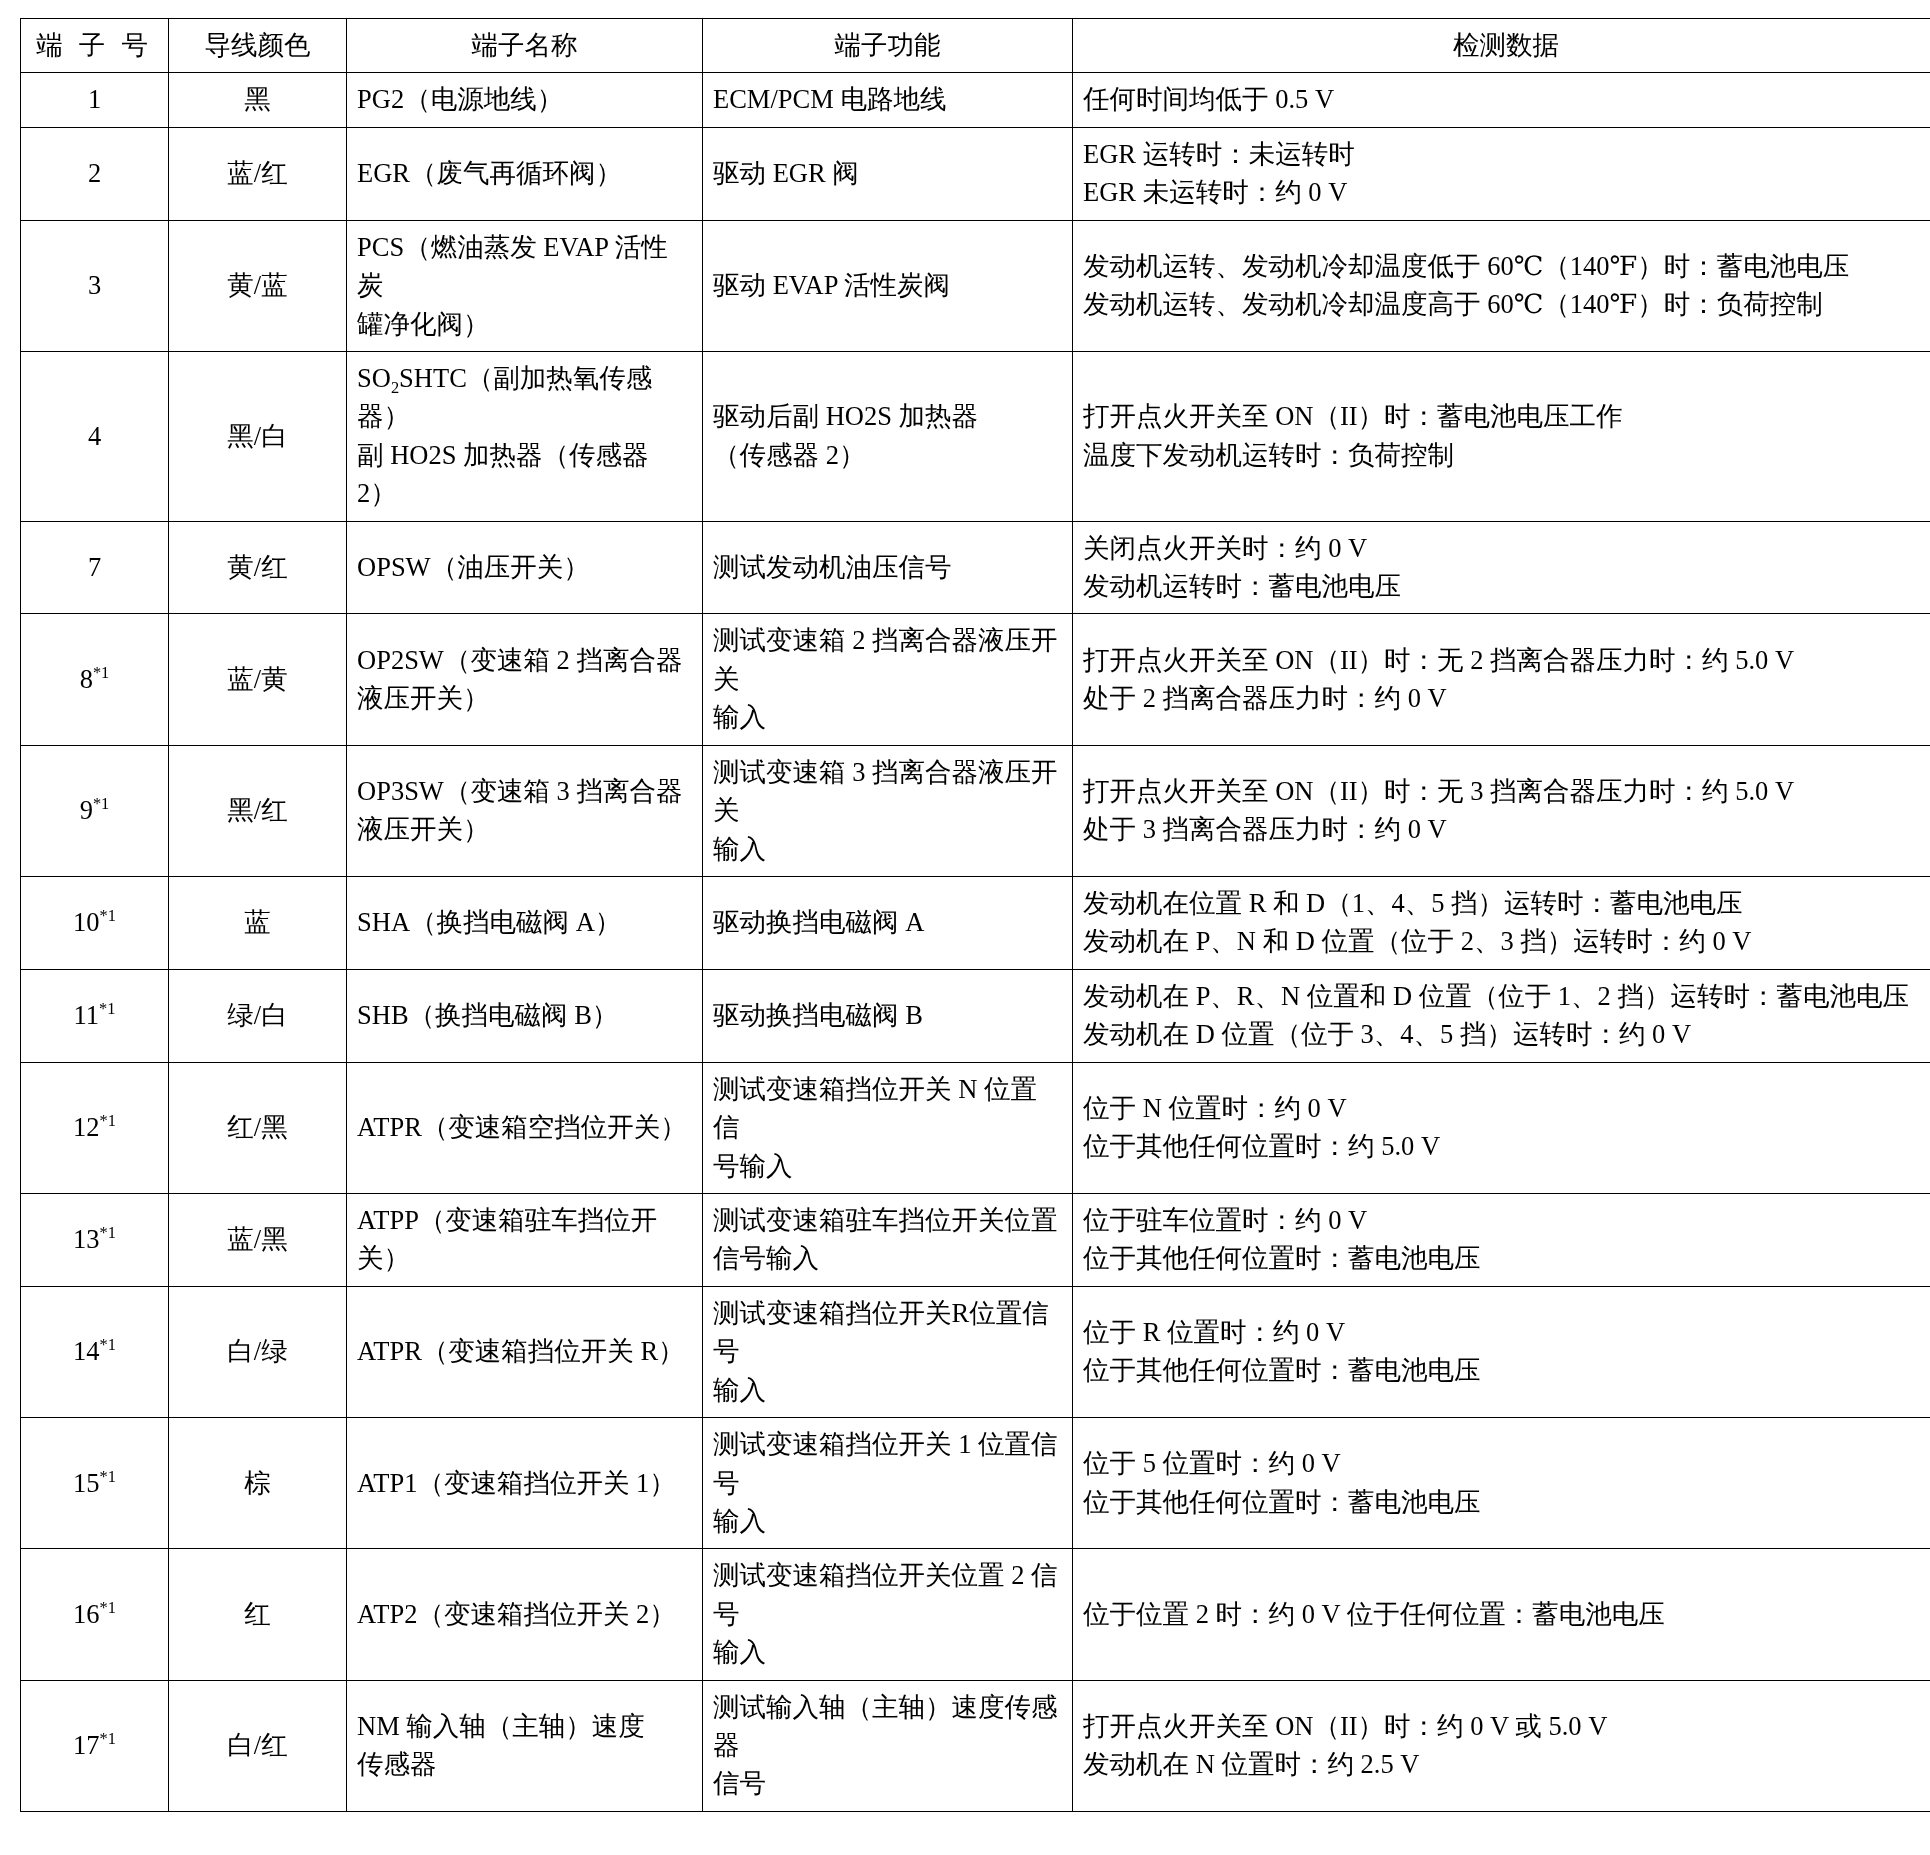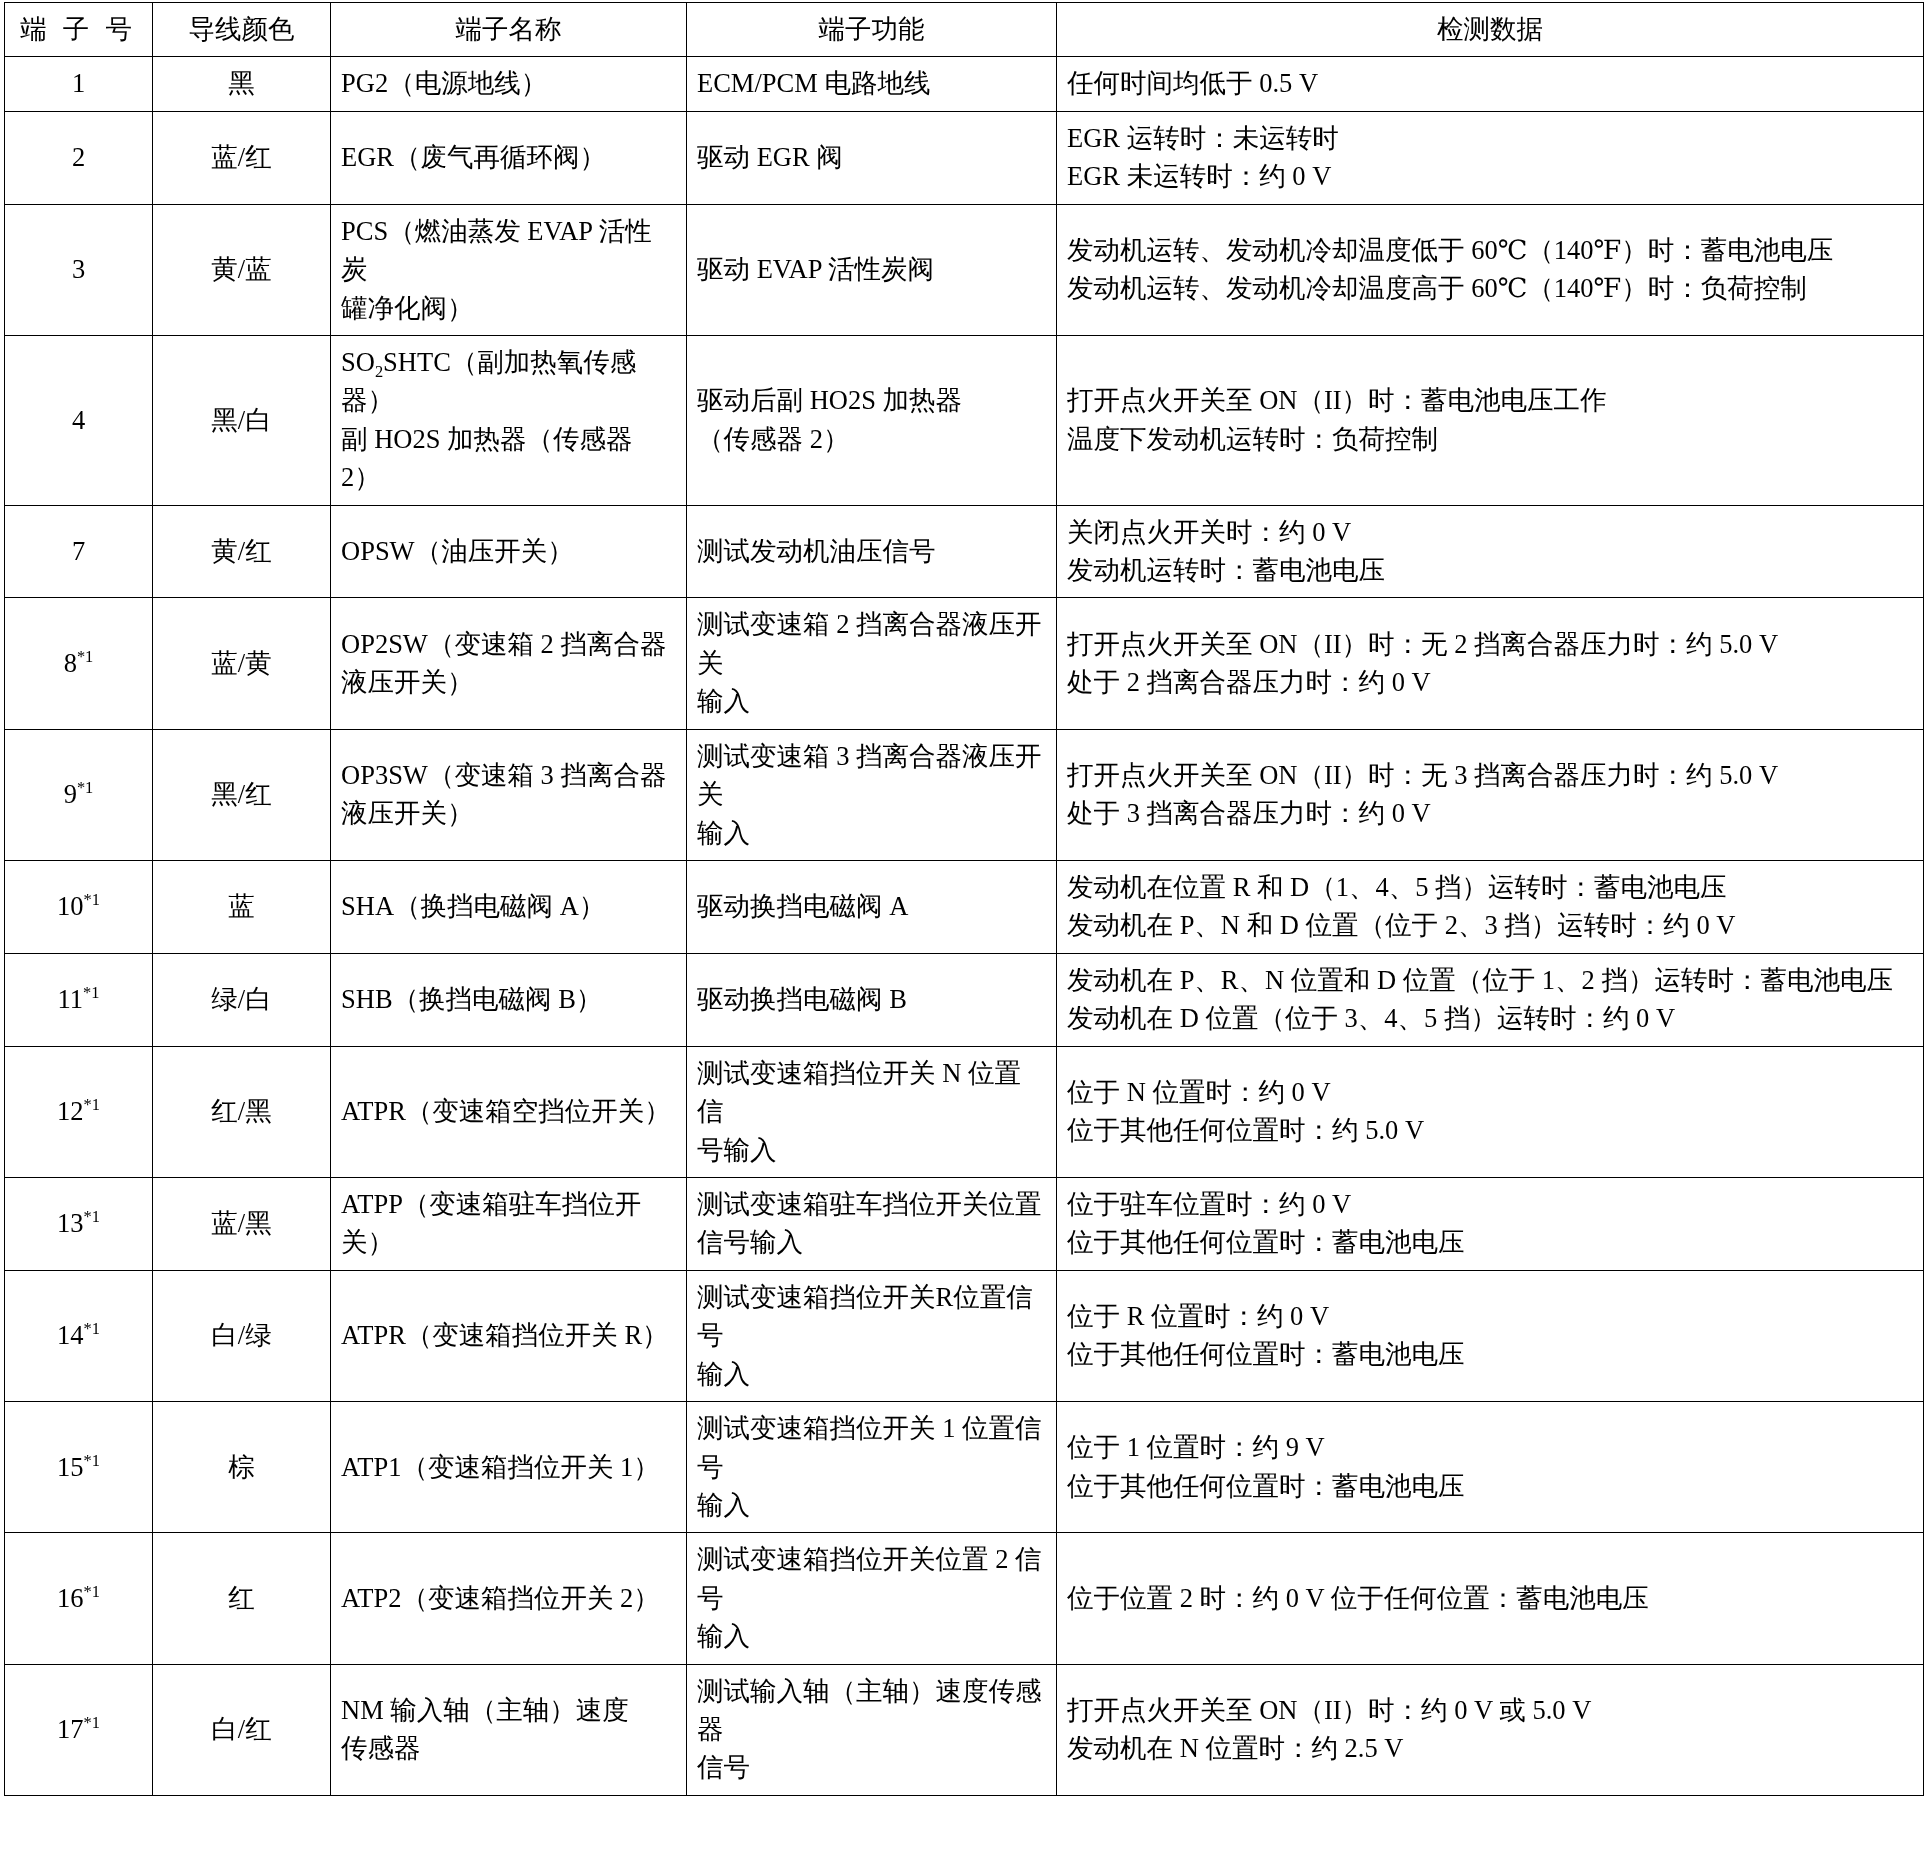--- a/index.html
+++ b/index.html
@@ -8,21 +8,21 @@
     background: #ffffff;
   }
   body {
     font-family: "Liberation Serif", "DejaVu Serif", serif;
     color: #000000;
     width: 1930px;
   }
   #sheet {
     width: 1548px;
     box-sizing: border-box;
-    padding: 0;
+    padding: 16px;
   }
   table.term-table {
     border-collapse: collapse;
     width: 1920px;
     margin: 2px 0 0 4px;
     table-layout: fixed;
   }
   table.term-table td, table.term-table th {
     border: 1.6px solid #000000;
     vertical-align: middle;
@@ -338,21 +338,21 @@
             </div>
           </td>
           <td class="c-func">
             <div class="lines">
               <div>测试变速箱挡位开关 1 位置信号</div>
               <div>输入</div>
             </div>
           </td>
           <td class="c-data">
             <div class="lines">
-              <div>位于 1 位置时：约 9 V</div>
+              <div>位于 5 位置时：约 0 V</div>
               <div>位于其他任何位置时：蓄电池电压</div>
             </div>
           </td>
         </tr>
         <tr>
           <td class="c-no">16<sup>*1</sup></td>
           <td class="c-color">红</td>
           <td class="c-name">
             <div class="lines">
               <div>ATP2（变速箱挡位开关 2）</div>

